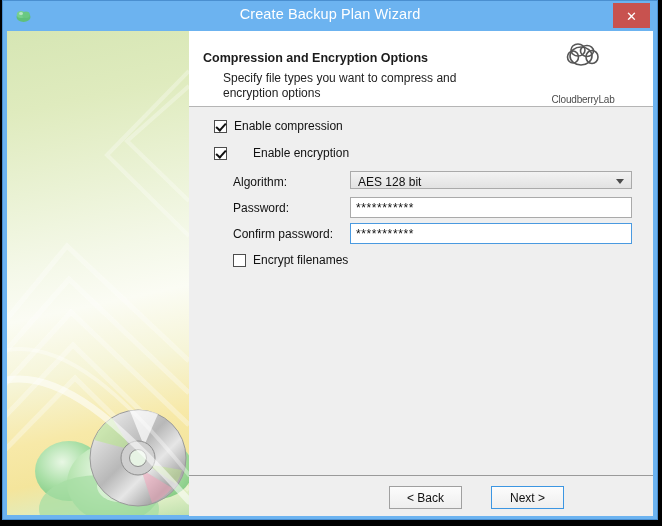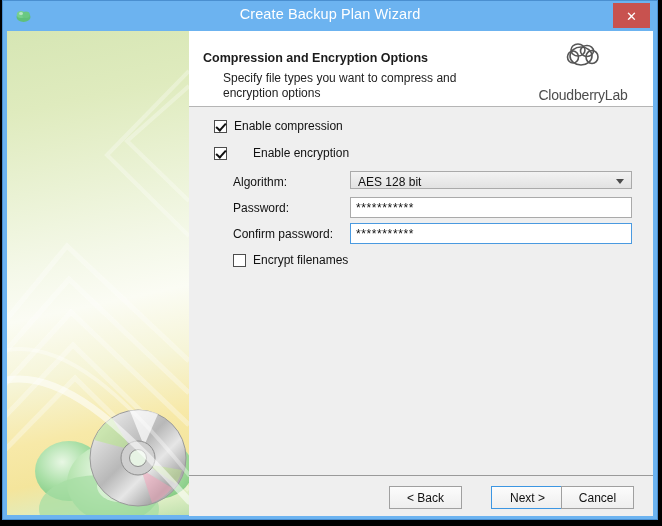--- a/index.html
+++ b/index.html
@@ -138,22 +138,22 @@
   }
   .logo-wrap {
     position: absolute;
     right: 14px;
     top: 8px;
     width: 112px;
     text-align: center;
   }
   .logo-cloud { display: block; margin: 0 auto; }
   .logo-text {
-    margin-top: 12px;
-    font-size: 14px;
+    margin-top: 19px;
+    font-size: 10px;
     color: #4d4d4d;
     letter-spacing: -0.2px;
   }
 
   
   .content {
     position: absolute;
     left: 0;
     top: 76px;
     width: 464px;
@@ -405,18 +405,17 @@
         <div class="chk-row" style="left:44px; top:146px;">
           <span class="chk-box"></span>
           <span class="chk-label">Encrypt filenames</span>
         </div>
 
       </div>
 
       <div class="footer">
         <button class="btn btn-back">&lt; Back</button>
         <button class="btn btn-next primary">Next &gt;</button>
-        <button class="btn btn-cancel">Cancel</button>
       </div>
 
     </div>
   </div>
 </div>
 
 </body></html>

